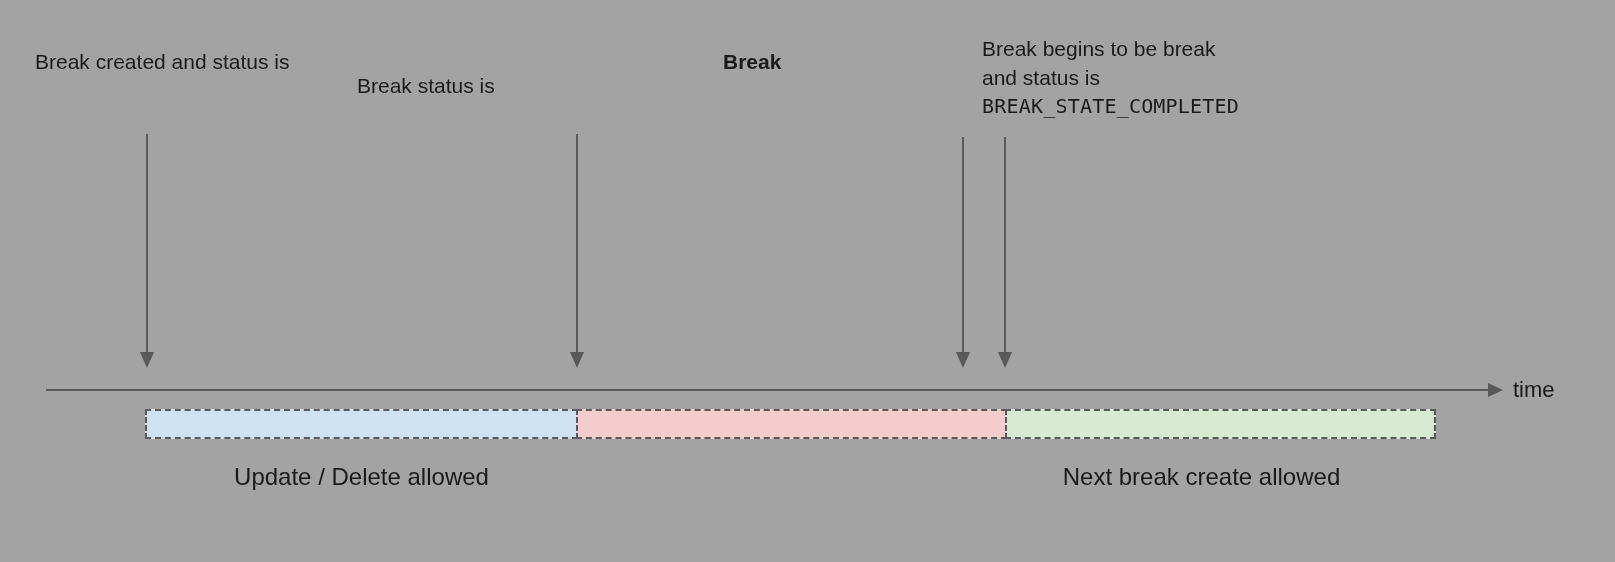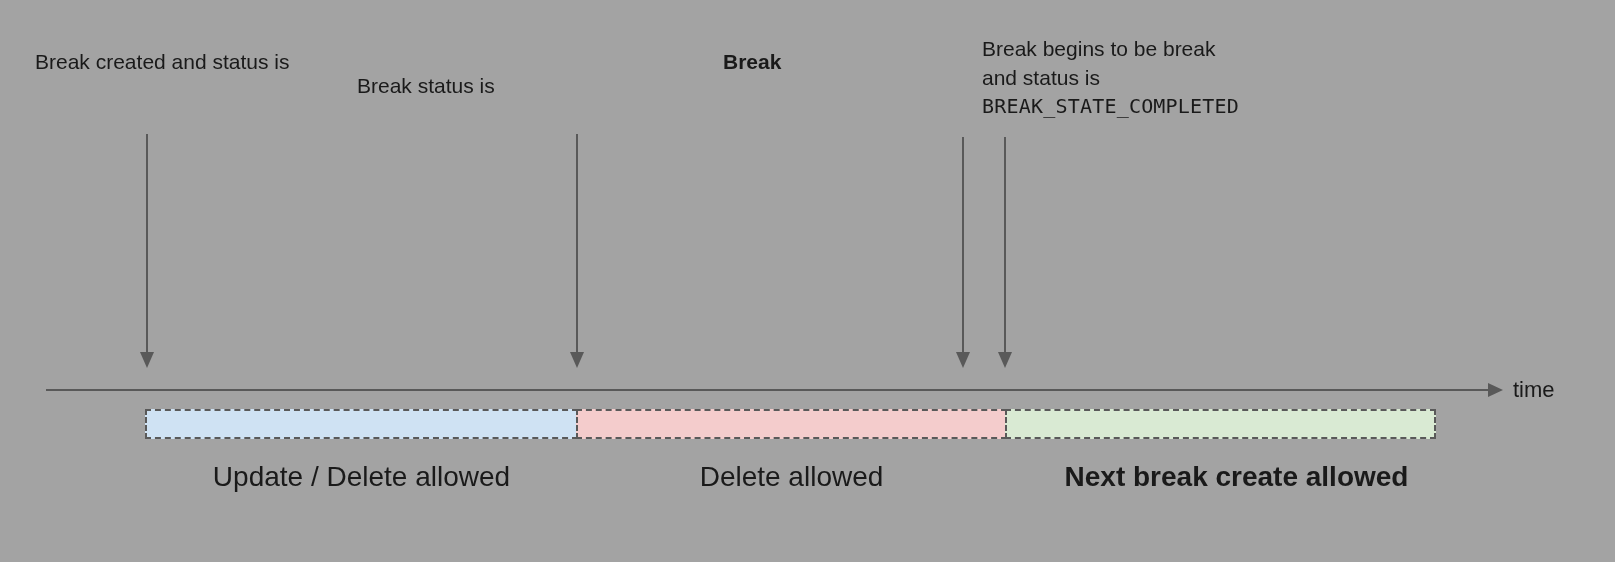--- a/index.html
+++ b/index.html
@@ -95,28 +95,28 @@
     box-sizing: border-box;
     border: 2px dashed #595959;
   }
   .seg-1 { left: 145px; width: 433px; }
   .seg-2 { left: 576px; width: 431px; }
   .seg-3 { left: 1005px; width: 431px; }
   
   .segment-label {
     position: absolute;
     top: 463px;
-    font-size: 28px;
+    font-size: 24px;
     line-height: 28px;
     text-align: center;
     color: #1a1a1a;
   }
   .lbl-1 { left: 145px; width: 433px; }
   .lbl-2 { left: 576px; width: 431px; }
-  .lbl-3 { left: 1021px; width: 431px; font-weight: bold; }
+  .lbl-3 { left: 986px; width: 431px; }
 </style>
 </head>
 <body>
 
 <div class="canvas">
 
   <div class="annotation" style="left:35px; top:47px;">
     <div class="sans">Break created and status is</div>
   </div>
 
@@ -153,16 +153,15 @@
 
   <div class="timeline-line"></div>
   <div class="timeline-head"></div>
   <div class="time-label">time</div>
 
   <div class="segment seg-1" style="background-color: rgb(207, 226, 243);"></div>
   <div class="segment seg-2" style="background-color: rgb(244, 204, 204);"></div>
   <div class="segment seg-3" style="background-color: rgb(217, 234, 211);"></div>
 
   <div class="segment-label lbl-1">Update / Delete allowed</div>
-  <div class="segment-label lbl-2">Delete allowed</div>
   <div class="segment-label lbl-3">Next break create allowed</div>
 
 </div>
 
 </body></html>

